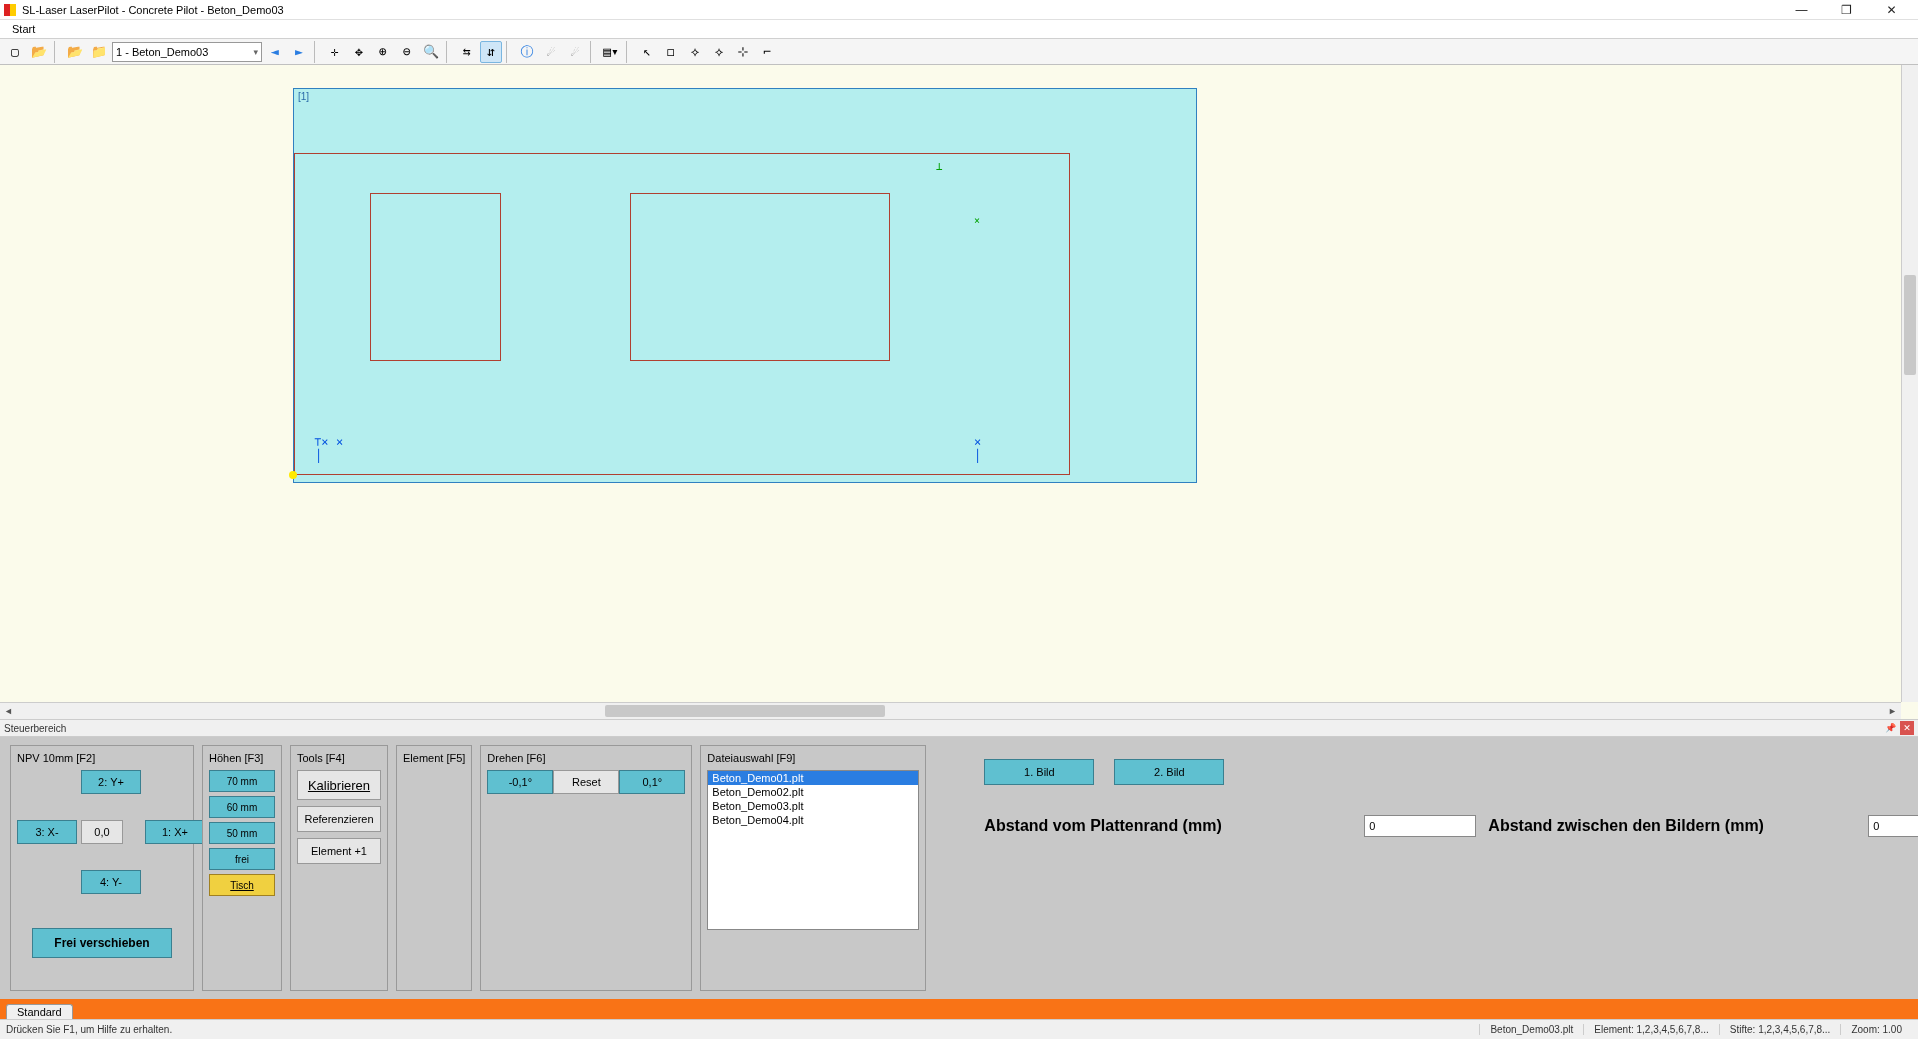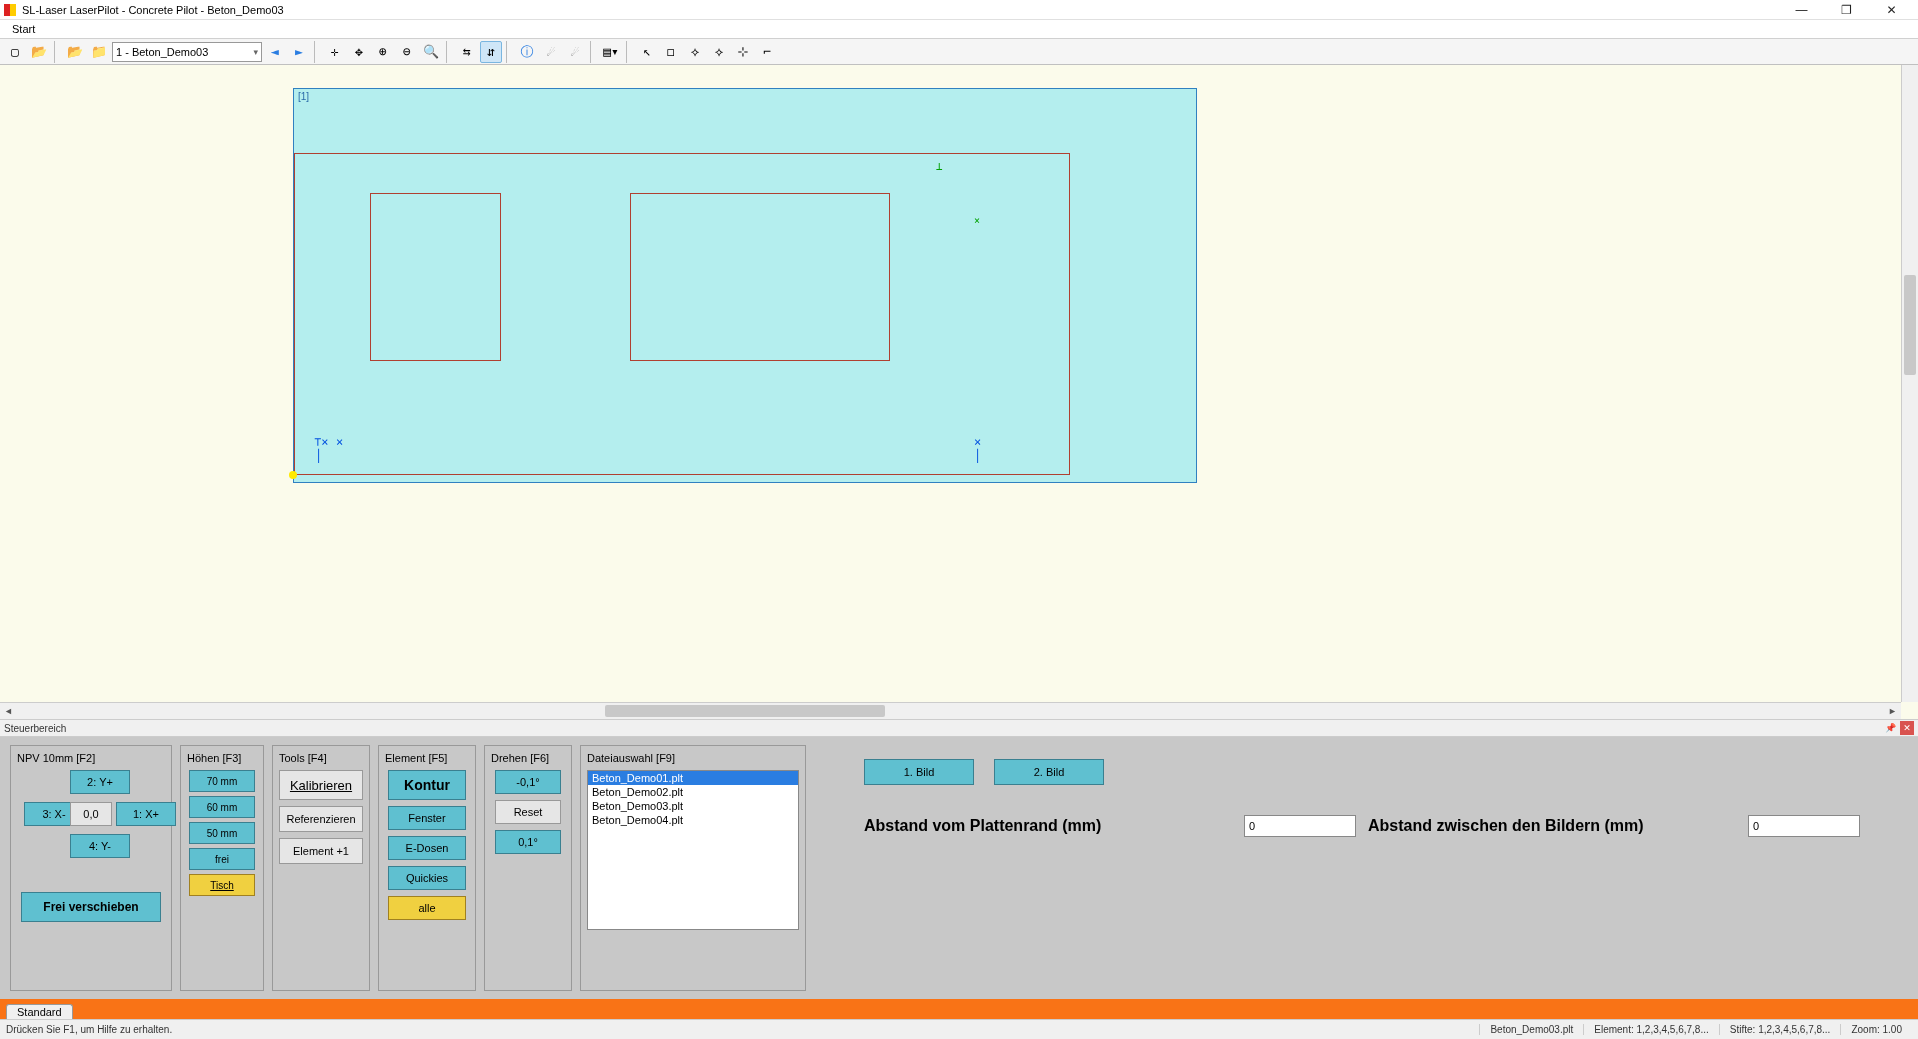--- a/index.html
+++ b/index.html
@@ -117,21 +117,21 @@
   font-size:11px;padding:0 10px;
 }
 .btn-yellow{
   background:#f0d040;border:1px solid #a08020;color:#000;
   height:24px;display:flex;align-items:center;justify-content:center;
   font-size:11px;padding:0 6px;min-width:60px;
 }
 
 
 .npv{width:162px;}
-.npv-grid{display:grid;grid-template-columns:repeat(3,42px);grid-template-rows:repeat(3,28px);gap:4px;justify-content:center;margin-top:4px;}
+.npv-grid{display:grid;grid-template-columns:repeat(3,42px);grid-template-rows:repeat(3,28px);gap:22px;justify-content:center;margin-top:4px;}
 .npv-grid > *{height:24px;}
 .npv-grid .blank{visibility:hidden;}
 .npv-free{margin-top:30px;width:140px;height:30px;font-size:12px;font-weight:bold;margin-left:auto;margin-right:auto;}
 
 
 .hohen{width:84px;}
 .hohen .col{display:flex;flex-direction:column;gap:4px;align-items:center;justify-content:space-between;}
 .hohen .btn-cyan,.hohen .btn-yellow{width:66px;height:22px;font-size:10px;}
 
 
@@ -141,21 +141,21 @@
 .tools .btn-kalib{font-size:13px;text-decoration:underline;height:30px;}
 
 
 .element{width:98px;}
 .element .col{display:flex;flex-direction:column;gap:6px;align-items:center;}
 .element .btn-cyan,.element .btn-yellow{width:78px;}
 .element .kontur{height:30px;font-size:14px;font-weight:bold;}
 
 
 .drehen{width:88px;}
-.drehen .col{display:flex;flex-direction:column;gap:6px;align-items:center;}
+.drehen .col{display:flex;flex-direction:row;align-items:center;}
 .drehen .btn-cyan,.drehen .btn-gray{width:66px;}
 
 
 .datei{width:224px;}
 .listbox{width:212px;height:160px;background:#fff;border:1px solid #888;overflow:auto;}
 .list-item{padding:1px 4px;font-size:11px;}
 .list-item.selected{background:#2a7de1;color:#fff;}
 
 
 .right-block{flex:1;position:relative;padding:14px 10px;}
@@ -351,27 +351,20 @@
     <div class="group-title">Tools   [F4]</div>
     <div class="col">
       <div class="btn-gray btn-kalib">Kalibrieren</div>
       <div class="btn-gray">Referenzieren</div>
       <div class="btn-gray">Element +1</div>
     </div>
   </fieldset>
 
   <fieldset class="group element">
     <div class="group-title">Element [F5]</div>
-    <div class="col">
-      <div class="btn-cyan kontur">Kontur</div>
-      <div class="btn-cyan">Fenster</div>
-      <div class="btn-cyan">E-Dosen</div>
-      <div class="btn-cyan">Quickies</div>
-      <div class="btn-yellow">alle</div>
-    </div>
   </fieldset>
 
   <fieldset class="group drehen">
     <div class="group-title">Drehen [F6]</div>
     <div class="col">
       <div class="btn-cyan">-0,1°</div>
       <div class="btn-gray">Reset</div>
       <div class="btn-cyan">0,1°</div>
     </div>
   </fieldset>

